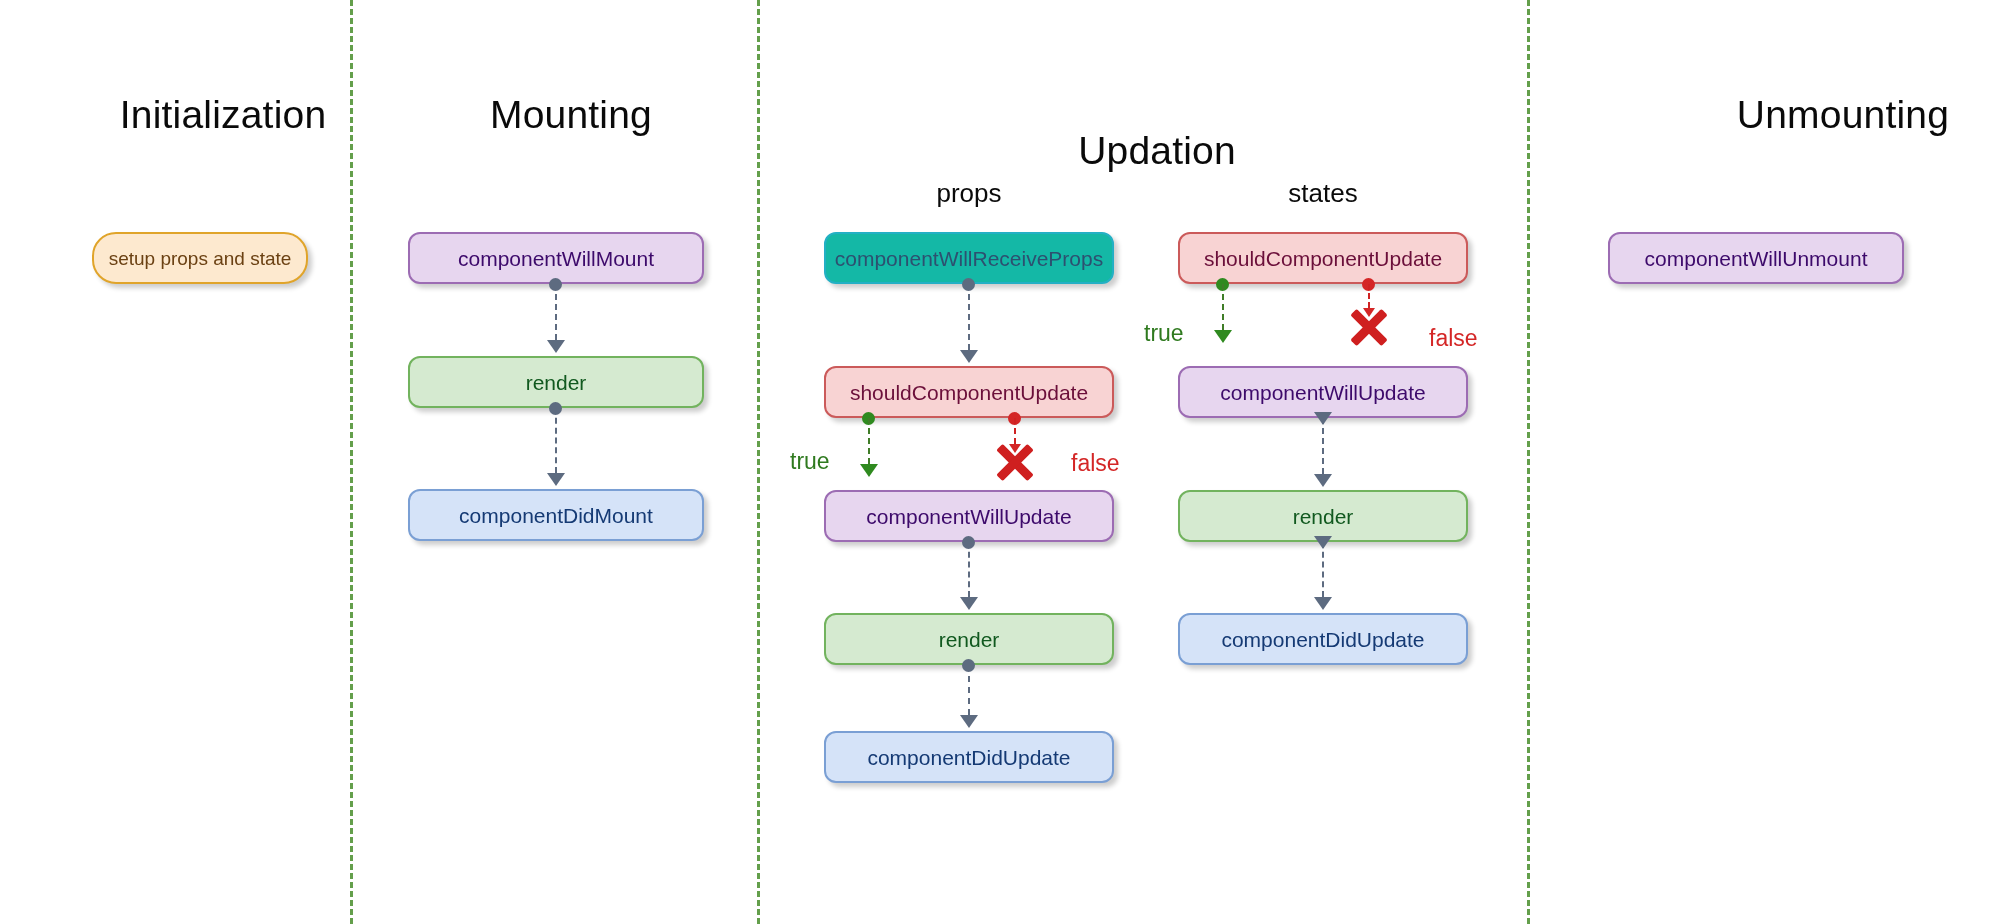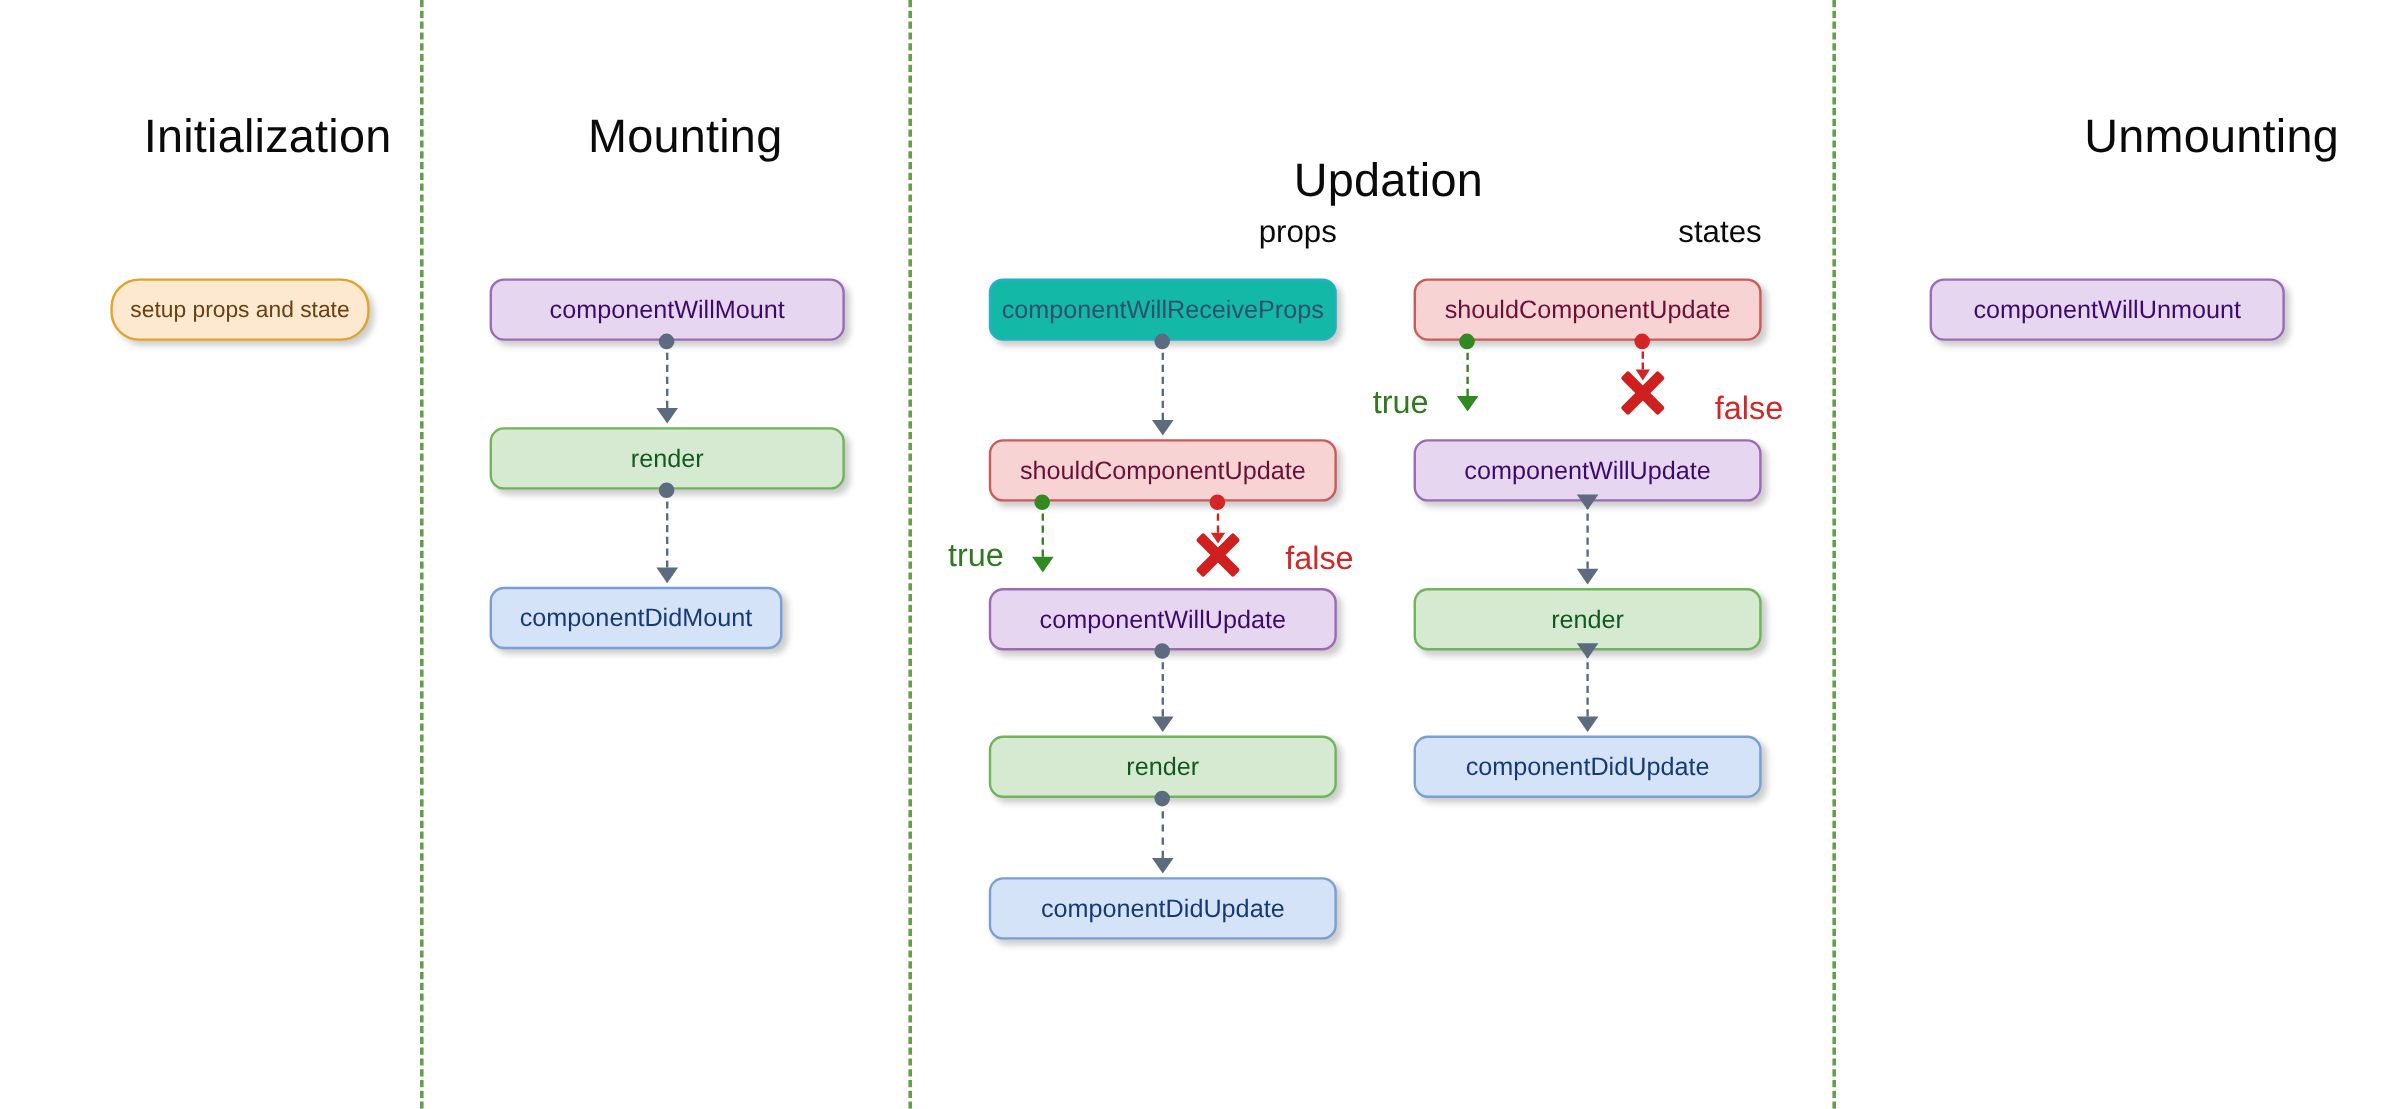--- a/index.html
+++ b/index.html
@@ -31,21 +31,21 @@
     text-align: center;
     font-size: 39px;
     color: #0a0a0a;
     font-weight: 400;
     letter-spacing: .2px;
     white-space: nowrap;
     padding-left: 26px;
   }
   .sub-title {
     position: absolute;
-    text-align: right;
+    text-align: center;
     font-size: 26px;
     color: #0a0a0a;
     font-weight: 400;
     white-space: nowrap;
   }
 
   
   .node {
     position: absolute;
     border-radius: 12px;
@@ -94,21 +94,21 @@
     border-left: 9px solid transparent;
     border-right: 9px solid transparent;
   }
   .a-gray  { border-top: 13px solid #5d6b80; }
   .a-green { border-top: 13px solid #2f8a1f; }
   .a-sm.a-red { border-left-width: 6px; border-right-width: 6px; border-top: 9px solid #d42626; }
 
   
   .branch-label {
     position: absolute;
-    font-size: 27px;
+    font-size: 23px;
     white-space: nowrap;
   }
   .l-true  { color: #2f7a1f; }
   .l-false { color: #d42626; }
 
   
   .xmark {
     position: absolute;
     width: 44px; height: 44px;
   }
@@ -144,21 +144,21 @@
 <div class="node n-purple" style="left:408px; top:232px; width:296px; height:52px;">componentWillMount</div>
 <div class="dot d-gray" style="left:549px; top:278px;"></div>
 <div class="conn c-gray" style="left:555px; top:284px; height:56px;"></div>
 <div class="arrow a-gray" style="left:547px; top:340px;"></div>
 
 <div class="node n-green" style="left:408px; top:356px; width:296px; height:52px;">render</div>
 <div class="dot d-gray" style="left:549px; top:402px;"></div>
 <div class="conn c-gray" style="left:555px; top:408px; height:65px;"></div>
 <div class="arrow a-gray" style="left:547px; top:473px;"></div>
 
-<div class="node n-blue" style="left:408px; top:489px; width:244px; height:52px;">componentDidMount</div>
+<div class="node n-blue" style="left:408px; top:489px; width:296px; height:52px;">componentDidMount</div>
 
 <div class="node n-cyan" style="left:824px; top:232px; width:290px; height:52px;">componentWillReceiveProps</div>
 <div class="dot d-gray" style="left:962px; top:278px;"></div>
 <div class="conn c-gray" style="left:968px; top:284px; height:66px;"></div>
 <div class="arrow a-gray" style="left:960px; top:350px;"></div>
 
 <div class="node n-red" style="left:824px; top:366px; width:290px; height:52px;">shouldComponentUpdate</div>
 
 <div class="dot d-green" style="left:862px; top:412px;"></div>
 <div class="conn c-green" style="left:868px; top:418px; height:46px;"></div>

